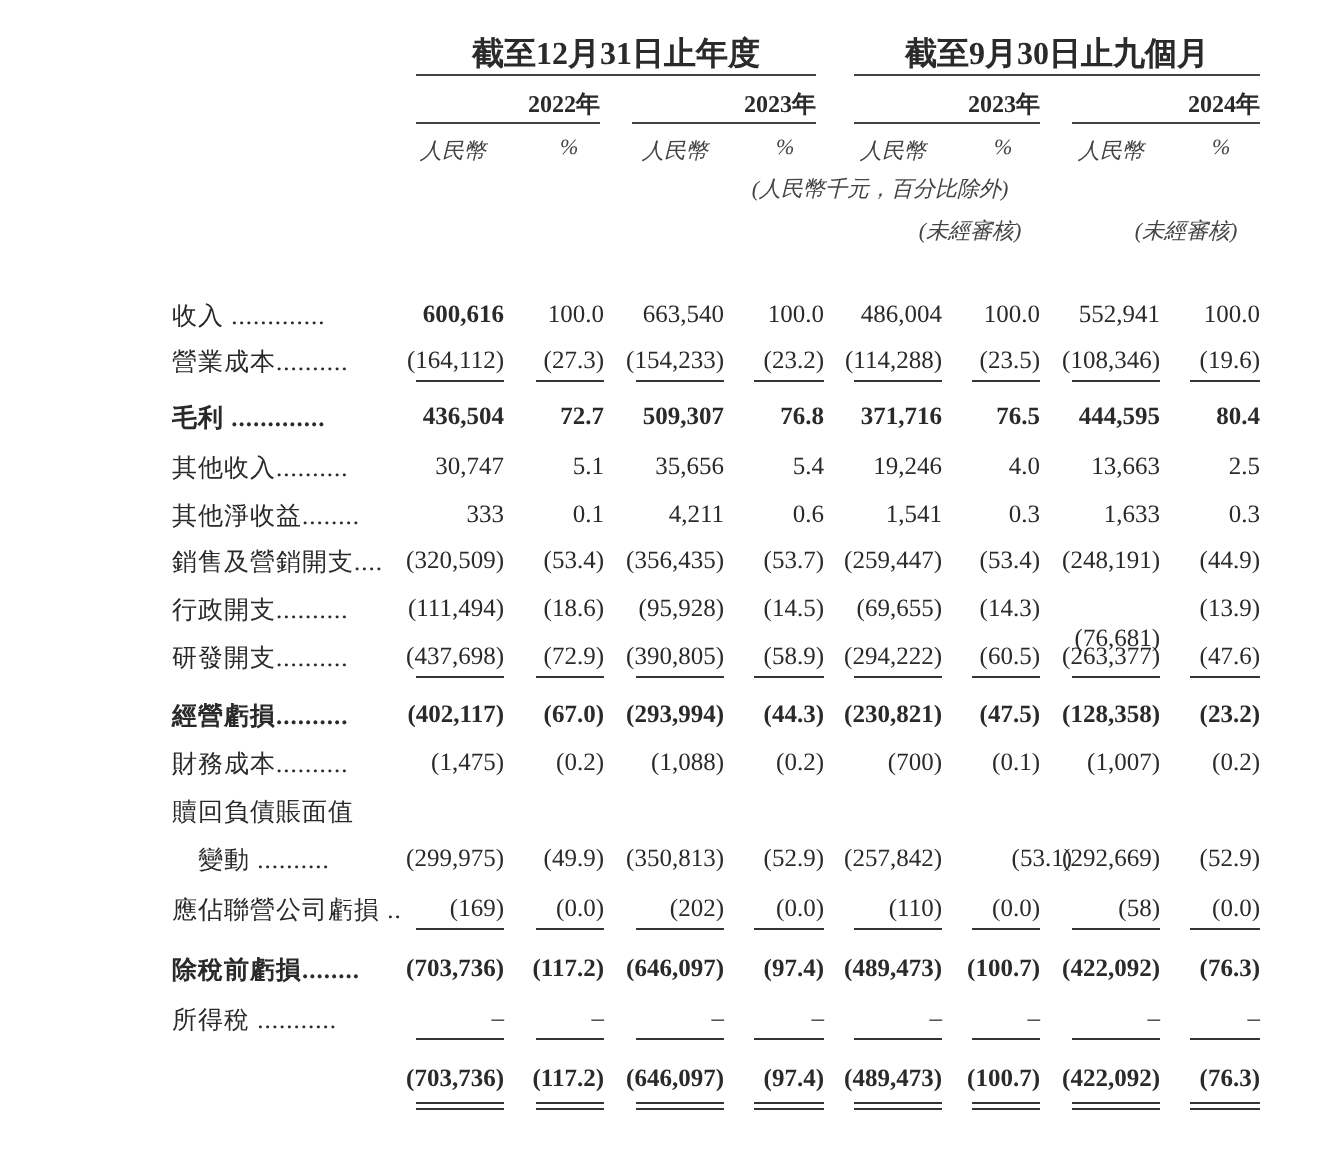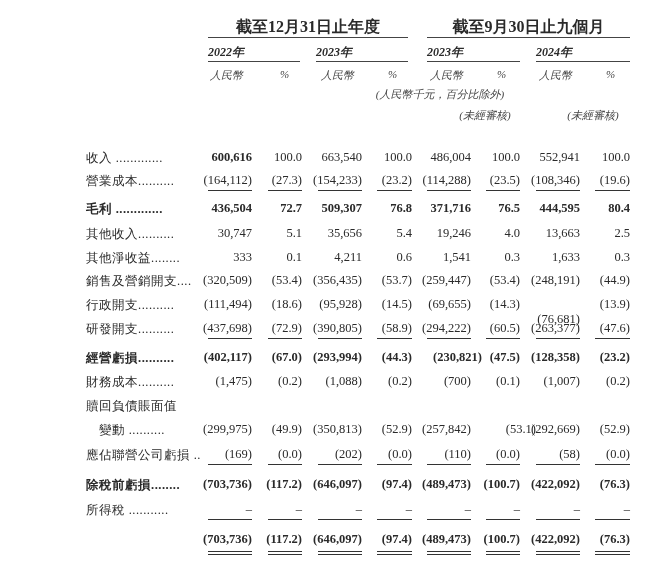--- a/index.html
+++ b/index.html
@@ -1,21 +1,21 @@
 <!DOCTYPE html>
 <html><head>
 <meta charset="utf-8">
 <style>
   html, body { margin:0; padding:0; background:#ffffff; }
   body { width:660px; height:576px; position:relative; overflow:hidden;
          font-family:"Liberation Serif","DejaVu Serif",serif; color:#2a2a2a; }
   .abs { position:absolute; }
   .grp-title { font-size:16px; font-weight:bold; text-align:center; top:17px; }
   .hline { position:absolute; height:0; border-top:1.3px solid #444; }
-  .year { font-size:12px; font-weight:bold; text-align:left; top:44px;font-style:italic; }
+  .year { font-size:12px; font-weight:bold; text-align:right; top:44px; }
   .unit { font-size:11px; font-style:italic; color:#444; top:68px; }
   .note { font-size:11px; font-style:italic; color:#444; text-align:center; }
   .row { position:absolute; left:0; width:660px; height:22px; font-size:12.5px; }
   .row.bold { font-weight:bold; }
   .label { position:absolute; left:86px; top:0; white-space:nowrap; letter-spacing:0.5px; }
   .cell { position:absolute; top:0; text-align:right; white-space:nowrap; }
   .ul { position:absolute; border-top:1px solid #333; height:0; }
   .dul { position:absolute; border-top:1px solid #333; border-bottom:1px solid #333; height:2px; }
 </style>
 </head>
@@ -152,21 +152,21 @@
       <div class="ul" style="left: 536px; width: 44px; top: 17px;"></div>
       <span class="cell" style="right: 30px;">(47.6)</span>
       <div class="ul" style="left: 595px; width: 35px; top: 17px;"></div>
     </div>
     <div class="row bold" style="top: 350px;">
       <span class="label">經營虧損..........</span>
       <span class="cell" style="right: 408px;">(402,117)</span>
       <span class="cell" style="right: 358px;">(67.0)</span>
       <span class="cell" style="right: 298px;">(293,994)</span>
       <span class="cell" style="right: 248px;">(44.3)</span>
-      <span class="cell" style="right: 178px; text-align: center;">(230,821)</span>
+      <span class="cell" style="right: 189px; text-align: center;">(230,821)</span>
       <span class="cell" style="right: 140px;">(47.5)</span>
       <span class="cell" style="right: 80px;">(128,358)</span>
       <span class="cell" style="right: 30px;">(23.2)</span>
     </div>
     <div class="row" style="top: 374px;">
       <span class="label">財務成本..........</span>
       <span class="cell" style="right: 408px;">(1,475)</span>
       <span class="cell" style="right: 358px;">(0.2)</span>
       <span class="cell" style="right: 298px;">(1,088)</span>
       <span class="cell" style="right: 248px;">(0.2)</span>

